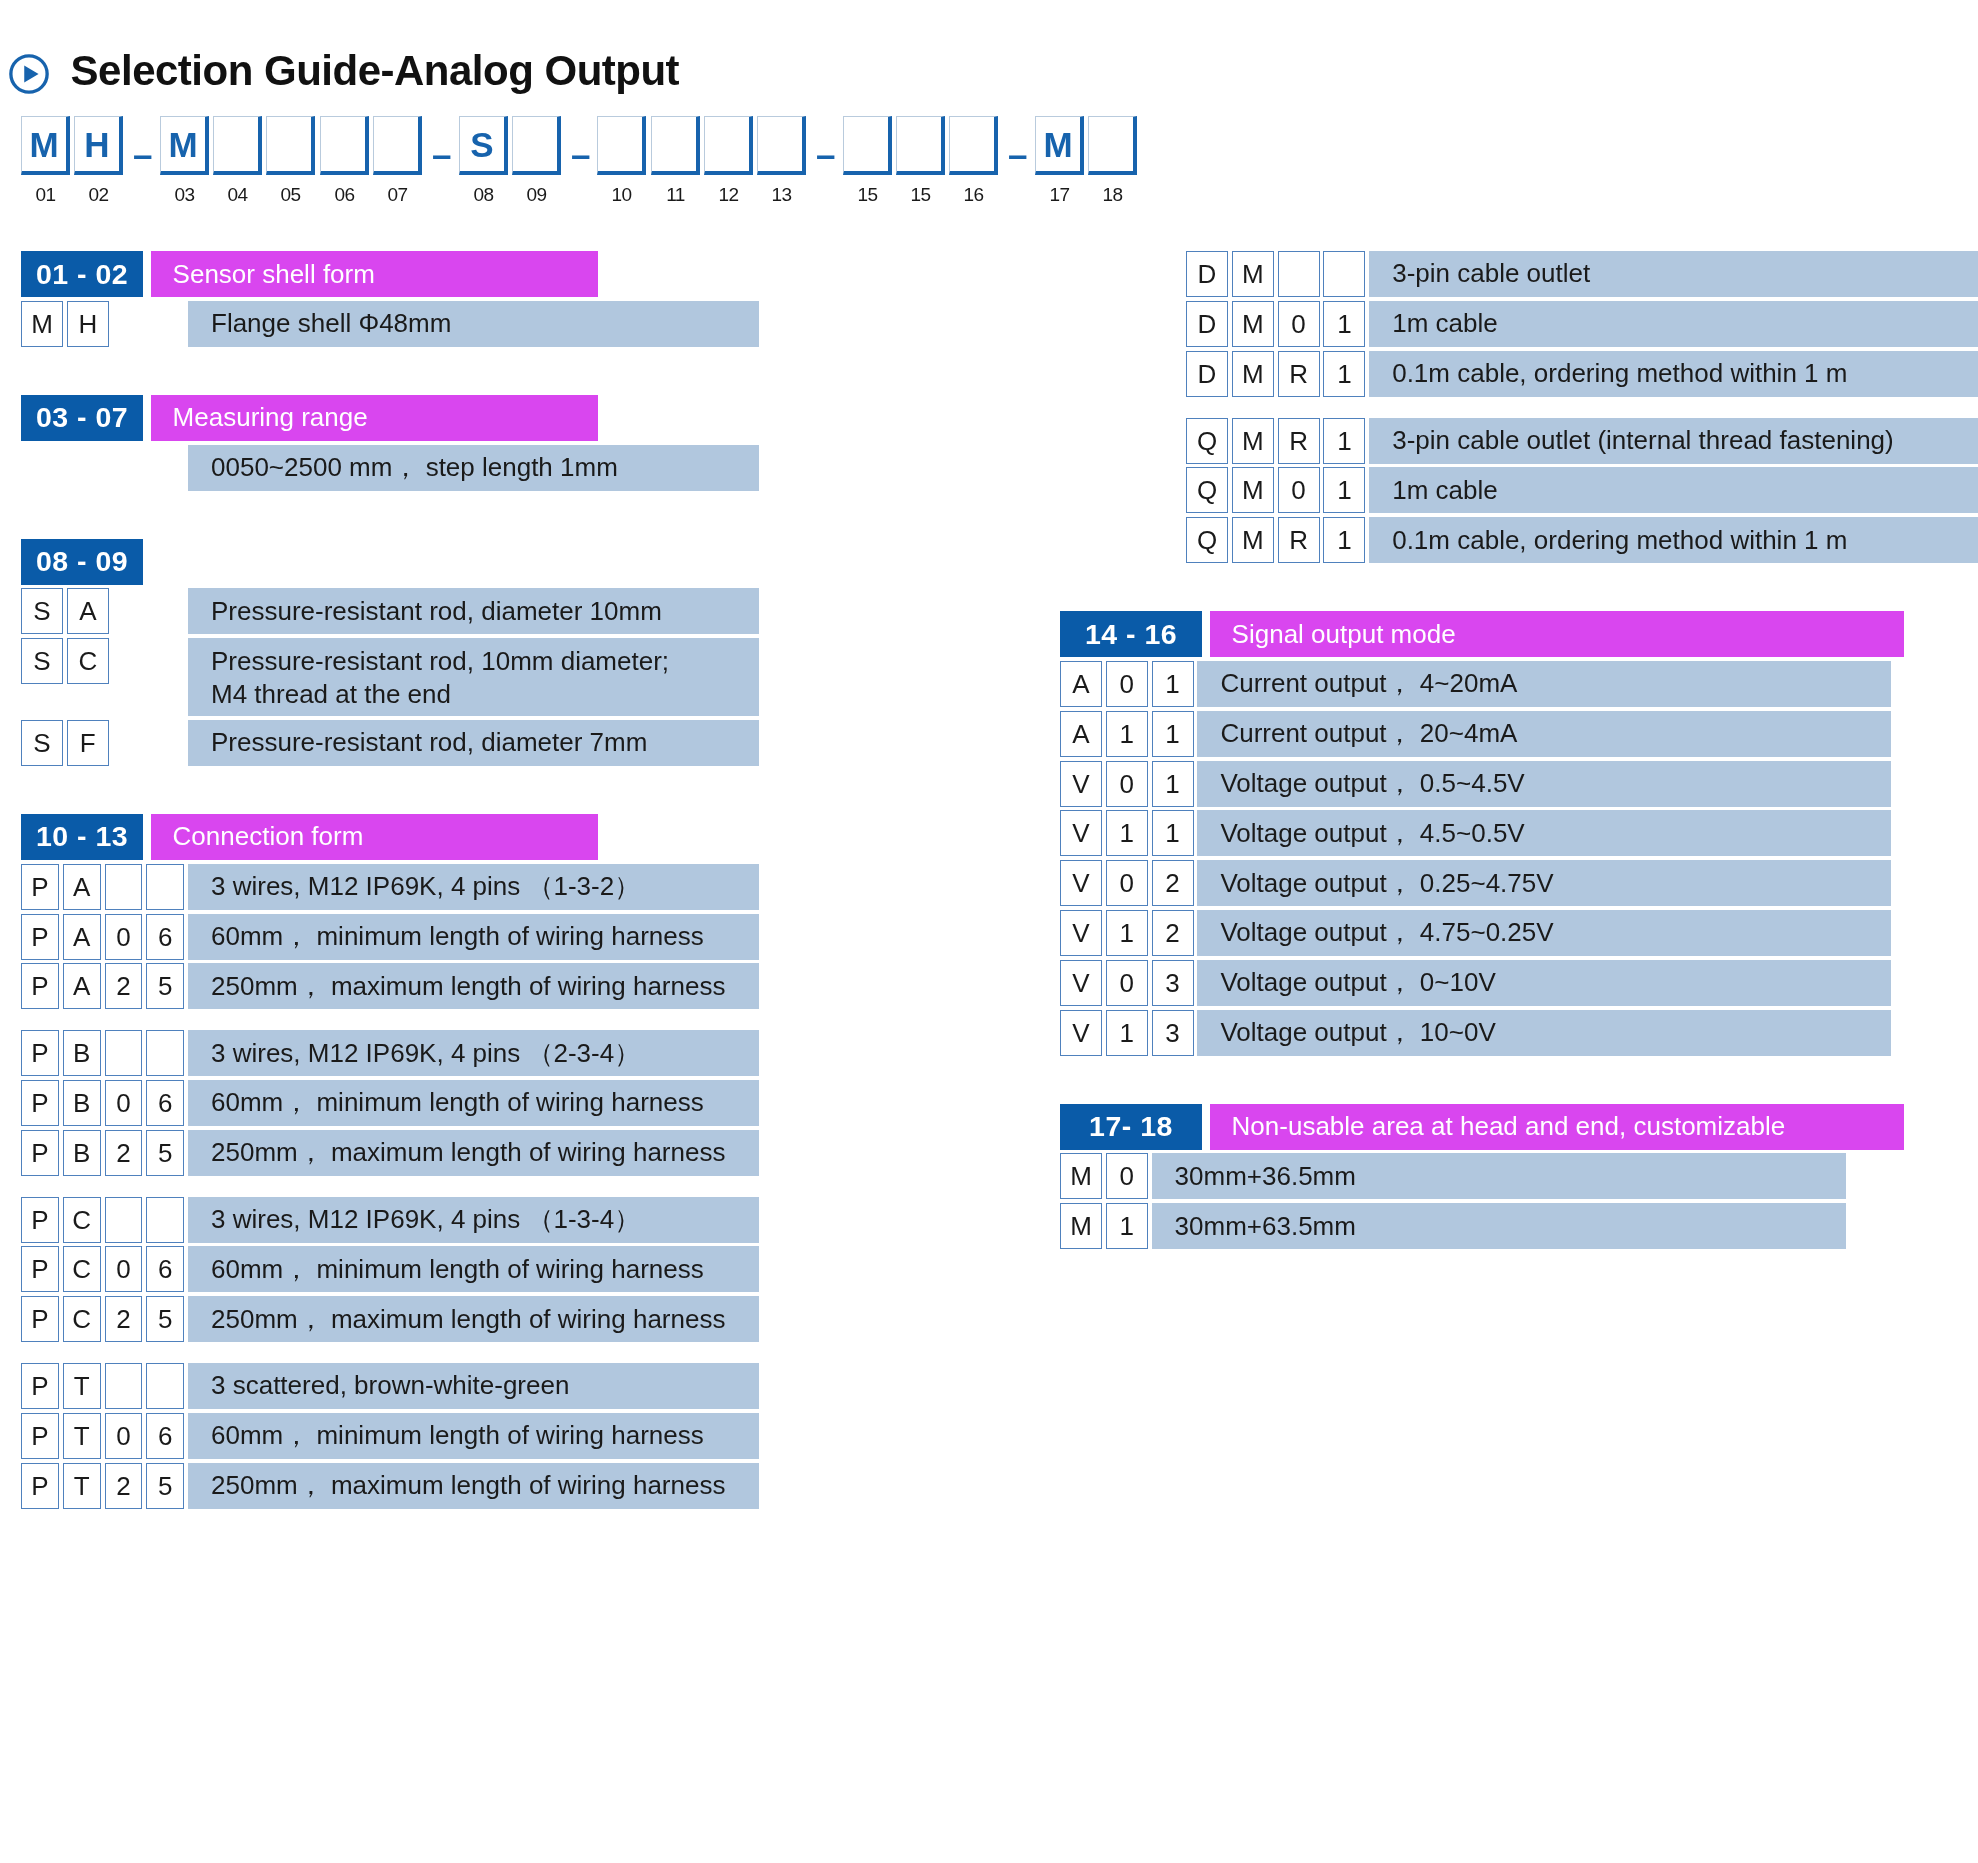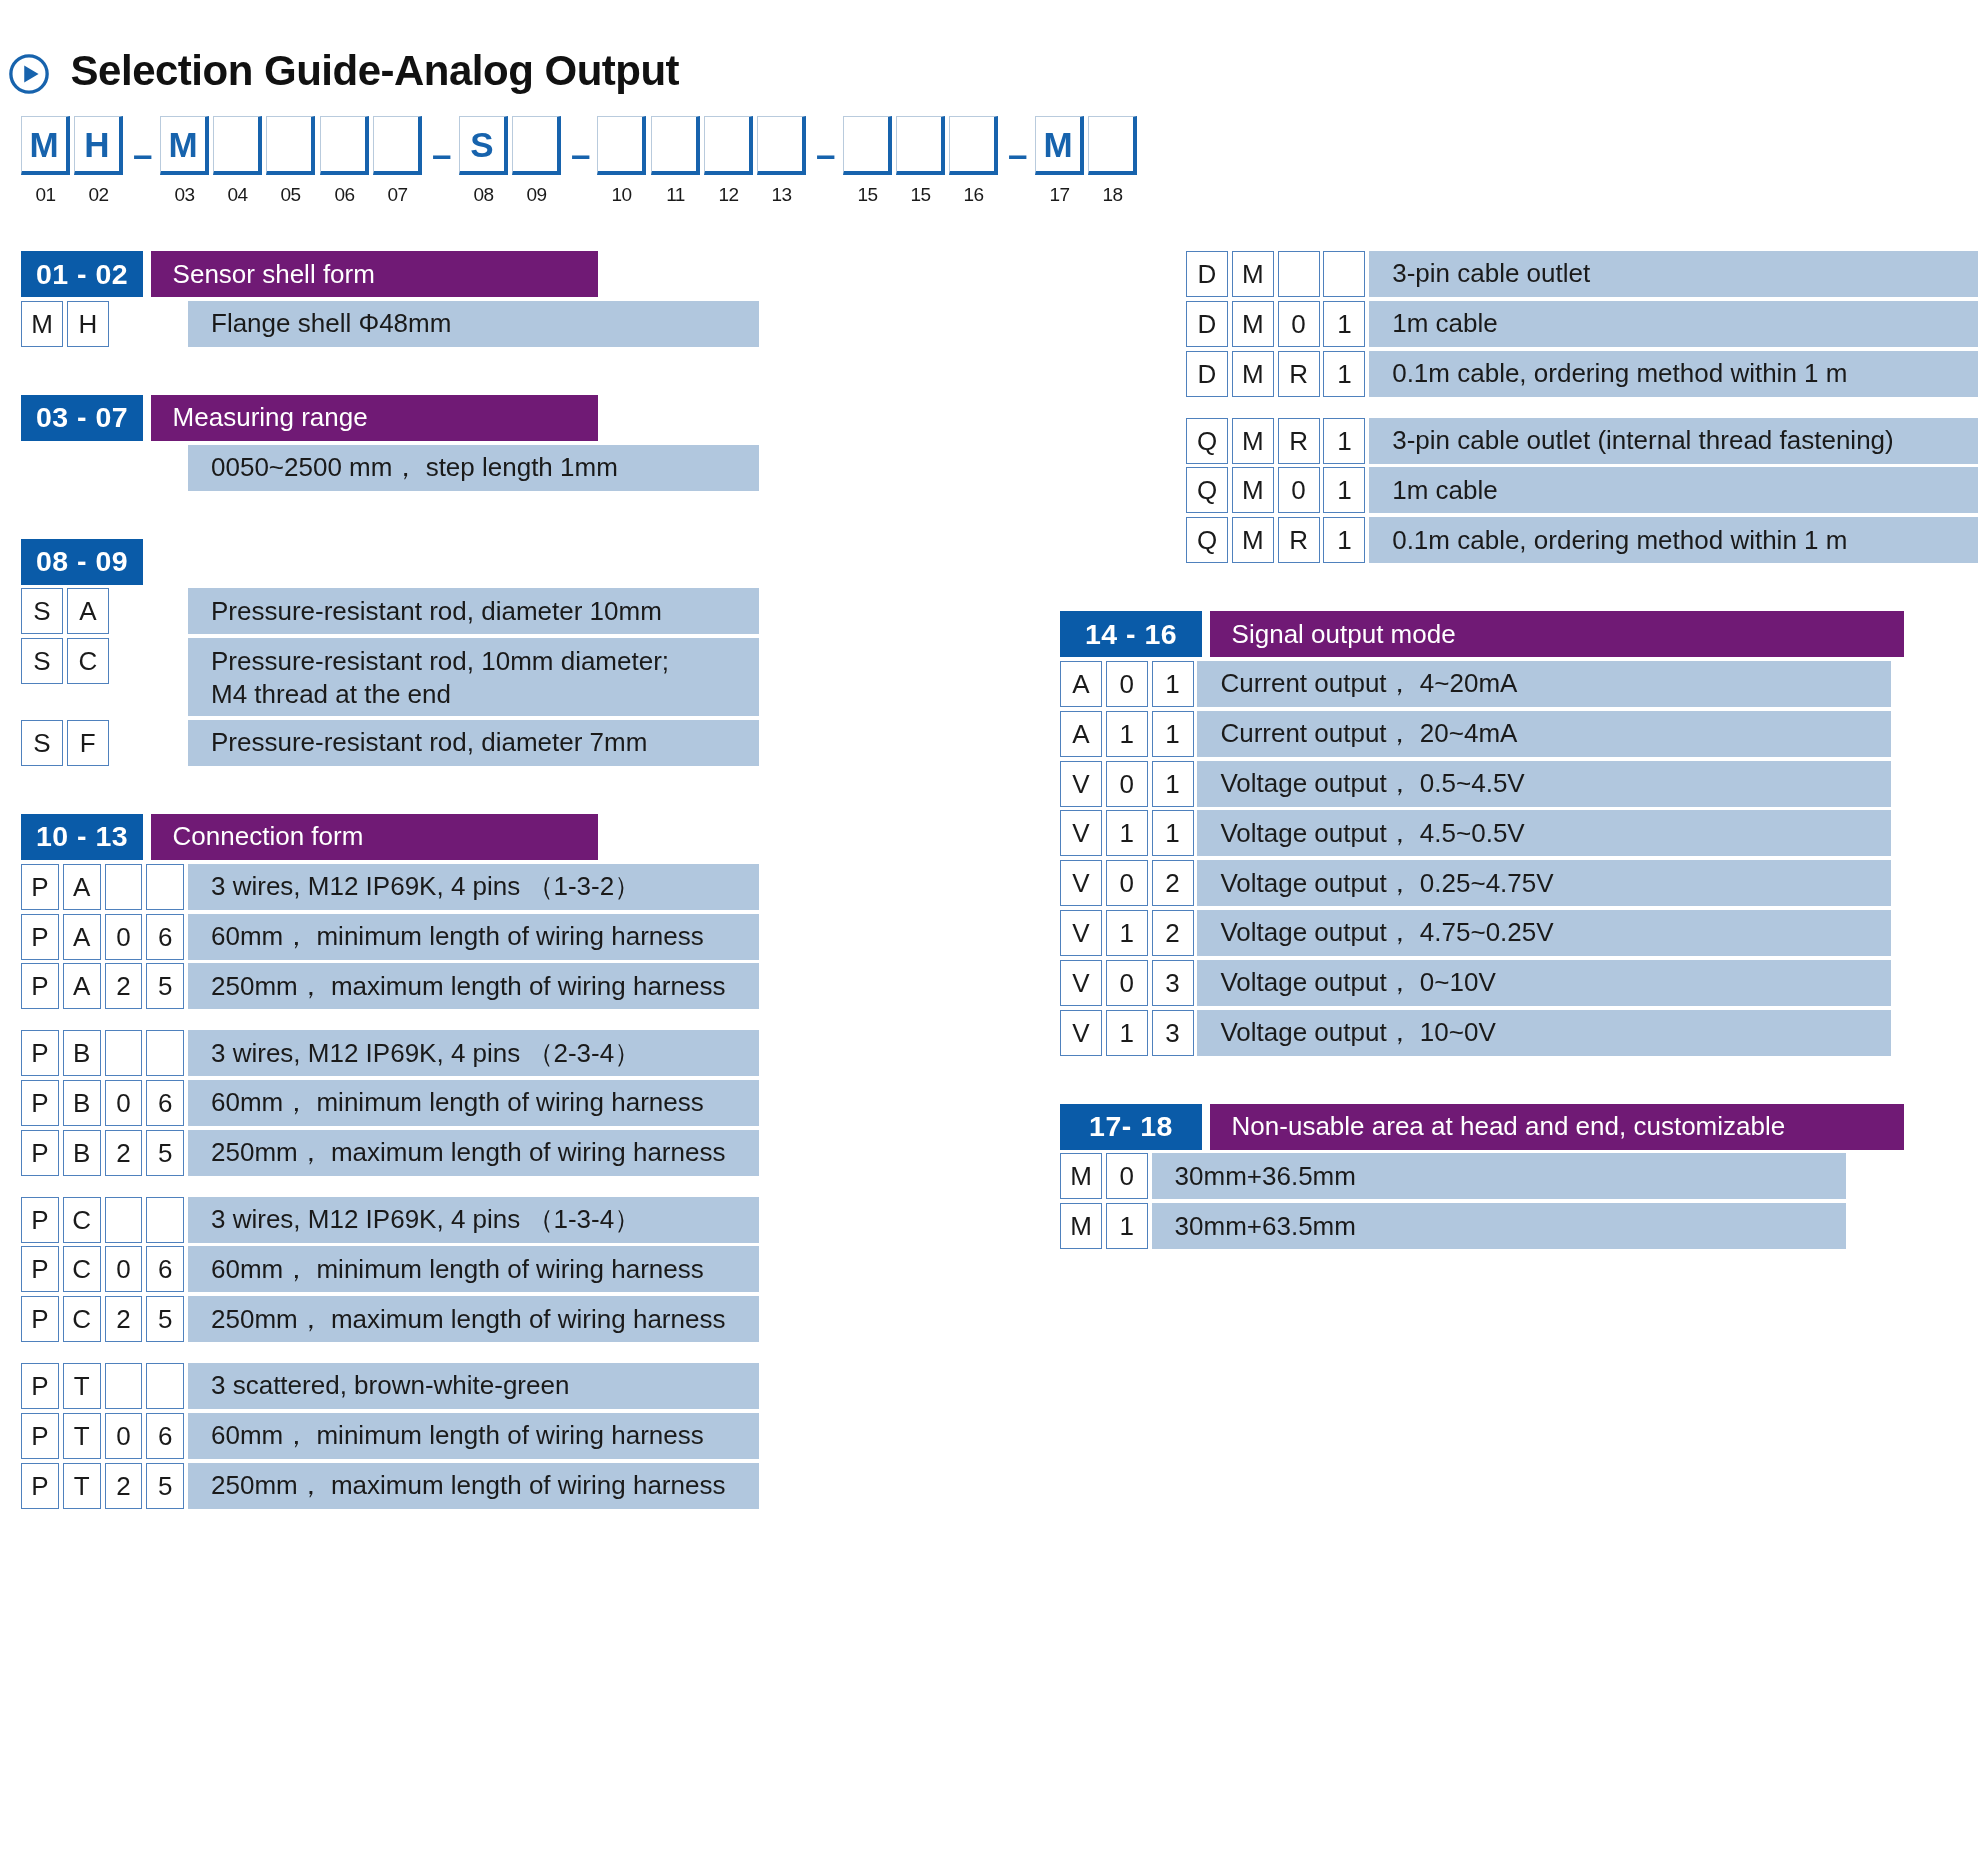--- a/index.html
+++ b/index.html
@@ -86,21 +86,21 @@
   }
   .hdr-code {
     background: #0a5ba8;
     color: #ffffff;
     font-size: 28.5px;
     font-weight: bold;
     display: flex; align-items: center; justify-content: center;
     letter-spacing: 0.5px;
   }
   .hdr-title {
-    background: #701a75;
+    background: #d946ef;
     color: #ffffff;
     font-size: 26px;
     display: flex; align-items: center;
     padding-left: 22px;
     flex: 1;
     white-space: nowrap;
     overflow: hidden;
   }
   .hdr-spacer { width: 7.6px; background: #ffffff; }
 

